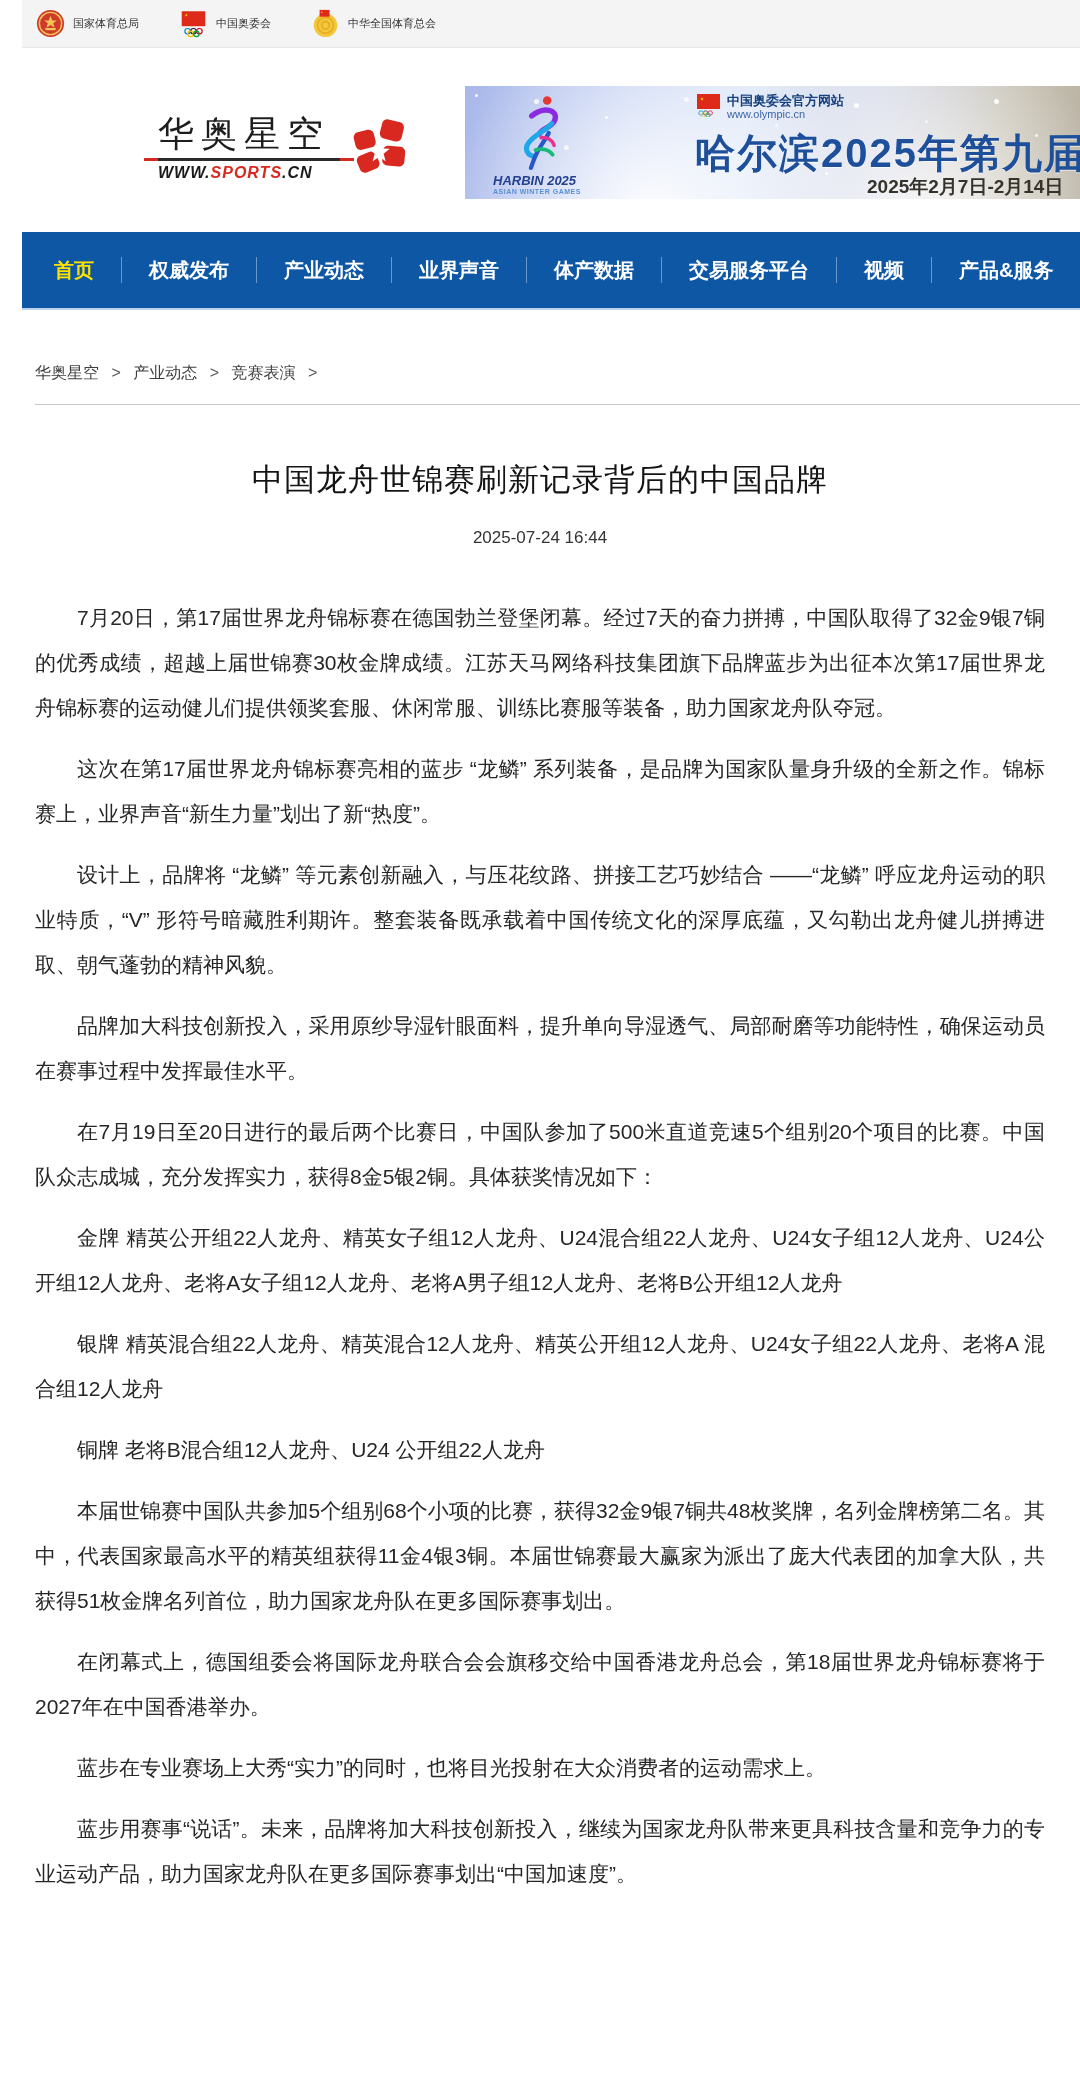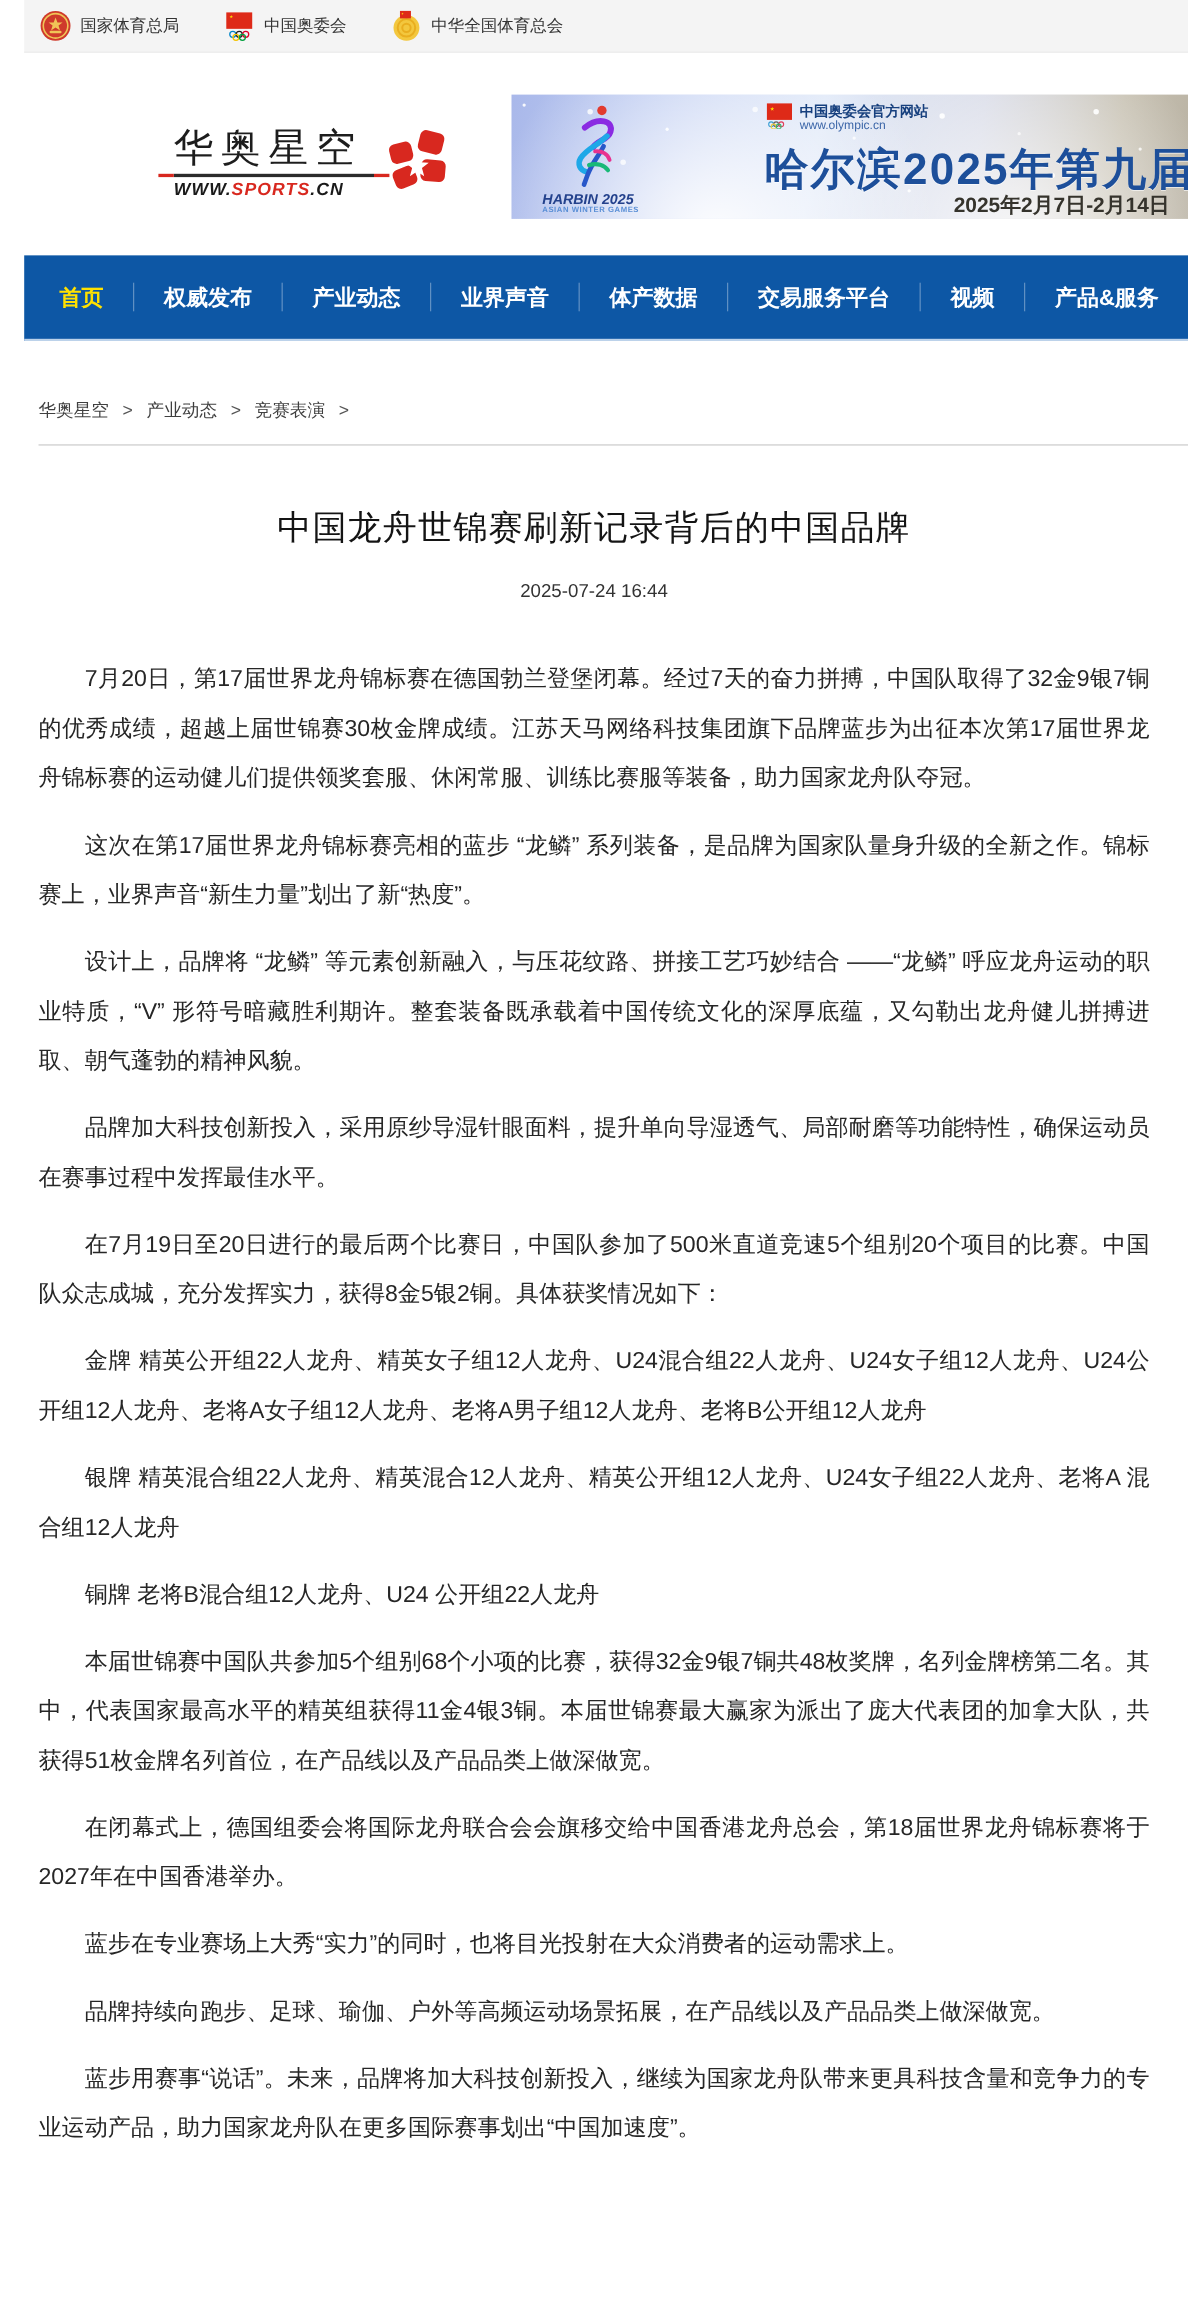--- a/index.html
+++ b/index.html
@@ -8,21 +8,21 @@
     width:1080px; height:2098px; overflow:hidden; background:#fff;
     font-family:"Liberation Sans","DejaVu Sans",sans-serif;
     color:#262626;
   }
   
   .top-strip {
     margin-left:22px; height:48px; background:#f4f4f4;
     border-bottom:1px solid #e7e7e7;
     display:flex; align-items:center; padding-left:14px; gap:40px;
   }
-  .org-link { display:flex; align-items:center; gap:8px; font-size:15px; color:#333; text-decoration:none; cursor:pointer; }
+  .org-link { display:flex; align-items:center; gap:8px; font-size:11px; color:#333; text-decoration:none; cursor:pointer; }
   .org-link svg { display:block; }
   
   .header { position:relative; height:184px; background:#fff; }
   .logo { position:absolute; left:158px; top:66px; display:flex; align-items:flex-end; gap:10px; cursor:pointer; }
   .logo-text { display:flex; flex-direction:column; }
   .logo-cn {
     font-size:36px; letter-spacing:7px; color:#1d1d1d; line-height:40px; white-space:nowrap;
     position:relative; padding-bottom:4px;
   }
   .logo-underline { position:relative; height:3px; width:182px; background:#2b2b2b; }
@@ -218,19 +218,18 @@
   <div class="article-date">2025-07-24 16:44</div>
   <div class="article-body">
     <p>7月20日，第17届世界龙舟锦标赛在德国勃兰登堡闭幕。经过7天的奋力拼搏，中国队取得了32金9银7铜的优秀成绩，超越上届世锦赛30枚金牌成绩。江苏天马网络科技集团旗下品牌蓝步为出征本次第17届世界龙舟锦标赛的运动健儿们提供领奖套服、休闲常服、训练比赛服等装备，助力国家龙舟队夺冠。</p>
     <p>这次在第17届世界龙舟锦标赛亮相的蓝步 “龙鳞” 系列装备，是品牌为国家队量身升级的全新之作。锦标赛上，业界声音“新生力量”划出了新“热度”。</p>
     <p>设计上，品牌将 “龙鳞” 等元素创新融入，与压花纹路、拼接工艺巧妙结合 ——“龙鳞” 呼应龙舟运动的职业特质，“V” 形符号暗藏胜利期许。整套装备既承载着中国传统文化的深厚底蕴，又勾勒出龙舟健儿拼搏进取、朝气蓬勃的精神风貌。</p>
     <p>品牌加大科技创新投入，采用原纱导湿针眼面料，提升单向导湿透气、局部耐磨等功能特性，确保运动员在赛事过程中发挥最佳水平。</p>
     <p>在7月19日至20日进行的最后两个比赛日，中国队参加了500米直道竞速5个组别20个项目的比赛。中国队众志成城，充分发挥实力，获得8金5银2铜。具体获奖情况如下：</p>
     <p>金牌 精英公开组22人龙舟、精英女子组12人龙舟、U24混合组22人龙舟、U24女子组12人龙舟、U24公开组12人龙舟、老将A女子组12人龙舟、老将A男子组12人龙舟、老将B公开组12人龙舟</p>
     <p>银牌 精英混合组22人龙舟、精英混合12人龙舟、精英公开组12人龙舟、U24女子组22人龙舟、老将A 混合组12人龙舟</p>
     <p>铜牌 老将B混合组12人龙舟、U24 公开组22人龙舟</p>
-    <p>本届世锦赛中国队共参加5个组别68个小项的比赛，获得32金9银7铜共48枚奖牌，名列金牌榜第二名。其中，代表国家最高水平的精英组获得11金4银3铜。本届世锦赛最大赢家为派出了庞大代表团的加拿大队，共获得51枚金牌名列首位，在产品线以及产品品类上做深做宽。</p>
+    <p>本届世锦赛中国队共参加5个组别68个小项的比赛，获得32金9银7铜共48枚奖牌，名列金牌榜第二名。其中，代表国家最高水平的精英组获得11金4银3铜。本届世锦赛最大赢家为派出了庞大代表团的加拿大队，共获得51枚金牌名列首位，助力国家龙舟队在更多国际赛事划出。</p>
     <p>在闭幕式上，德国组委会将国际龙舟联合会会旗移交给中国香港龙舟总会，第18届世界龙舟锦标赛将于2027年在中国香港举办。</p>
     <p>蓝步在专业赛场上大秀“实力”的同时，也将目光投射在大众消费者的运动需求上。</p>
-    <p>品牌持续向跑步、足球、瑜伽、户外等高频运动场景拓展，在产品线以及产品品类上做深做宽。</p>
     <p>蓝步用赛事“说话”。未来，品牌将加大科技创新投入，继续为国家龙舟队带来更具科技含量和竞争力的专业运动产品，助力国家龙舟队在更多国际赛事划出“中国加速度”。</p>
   </div>
 </div>
 
 </body></html>

